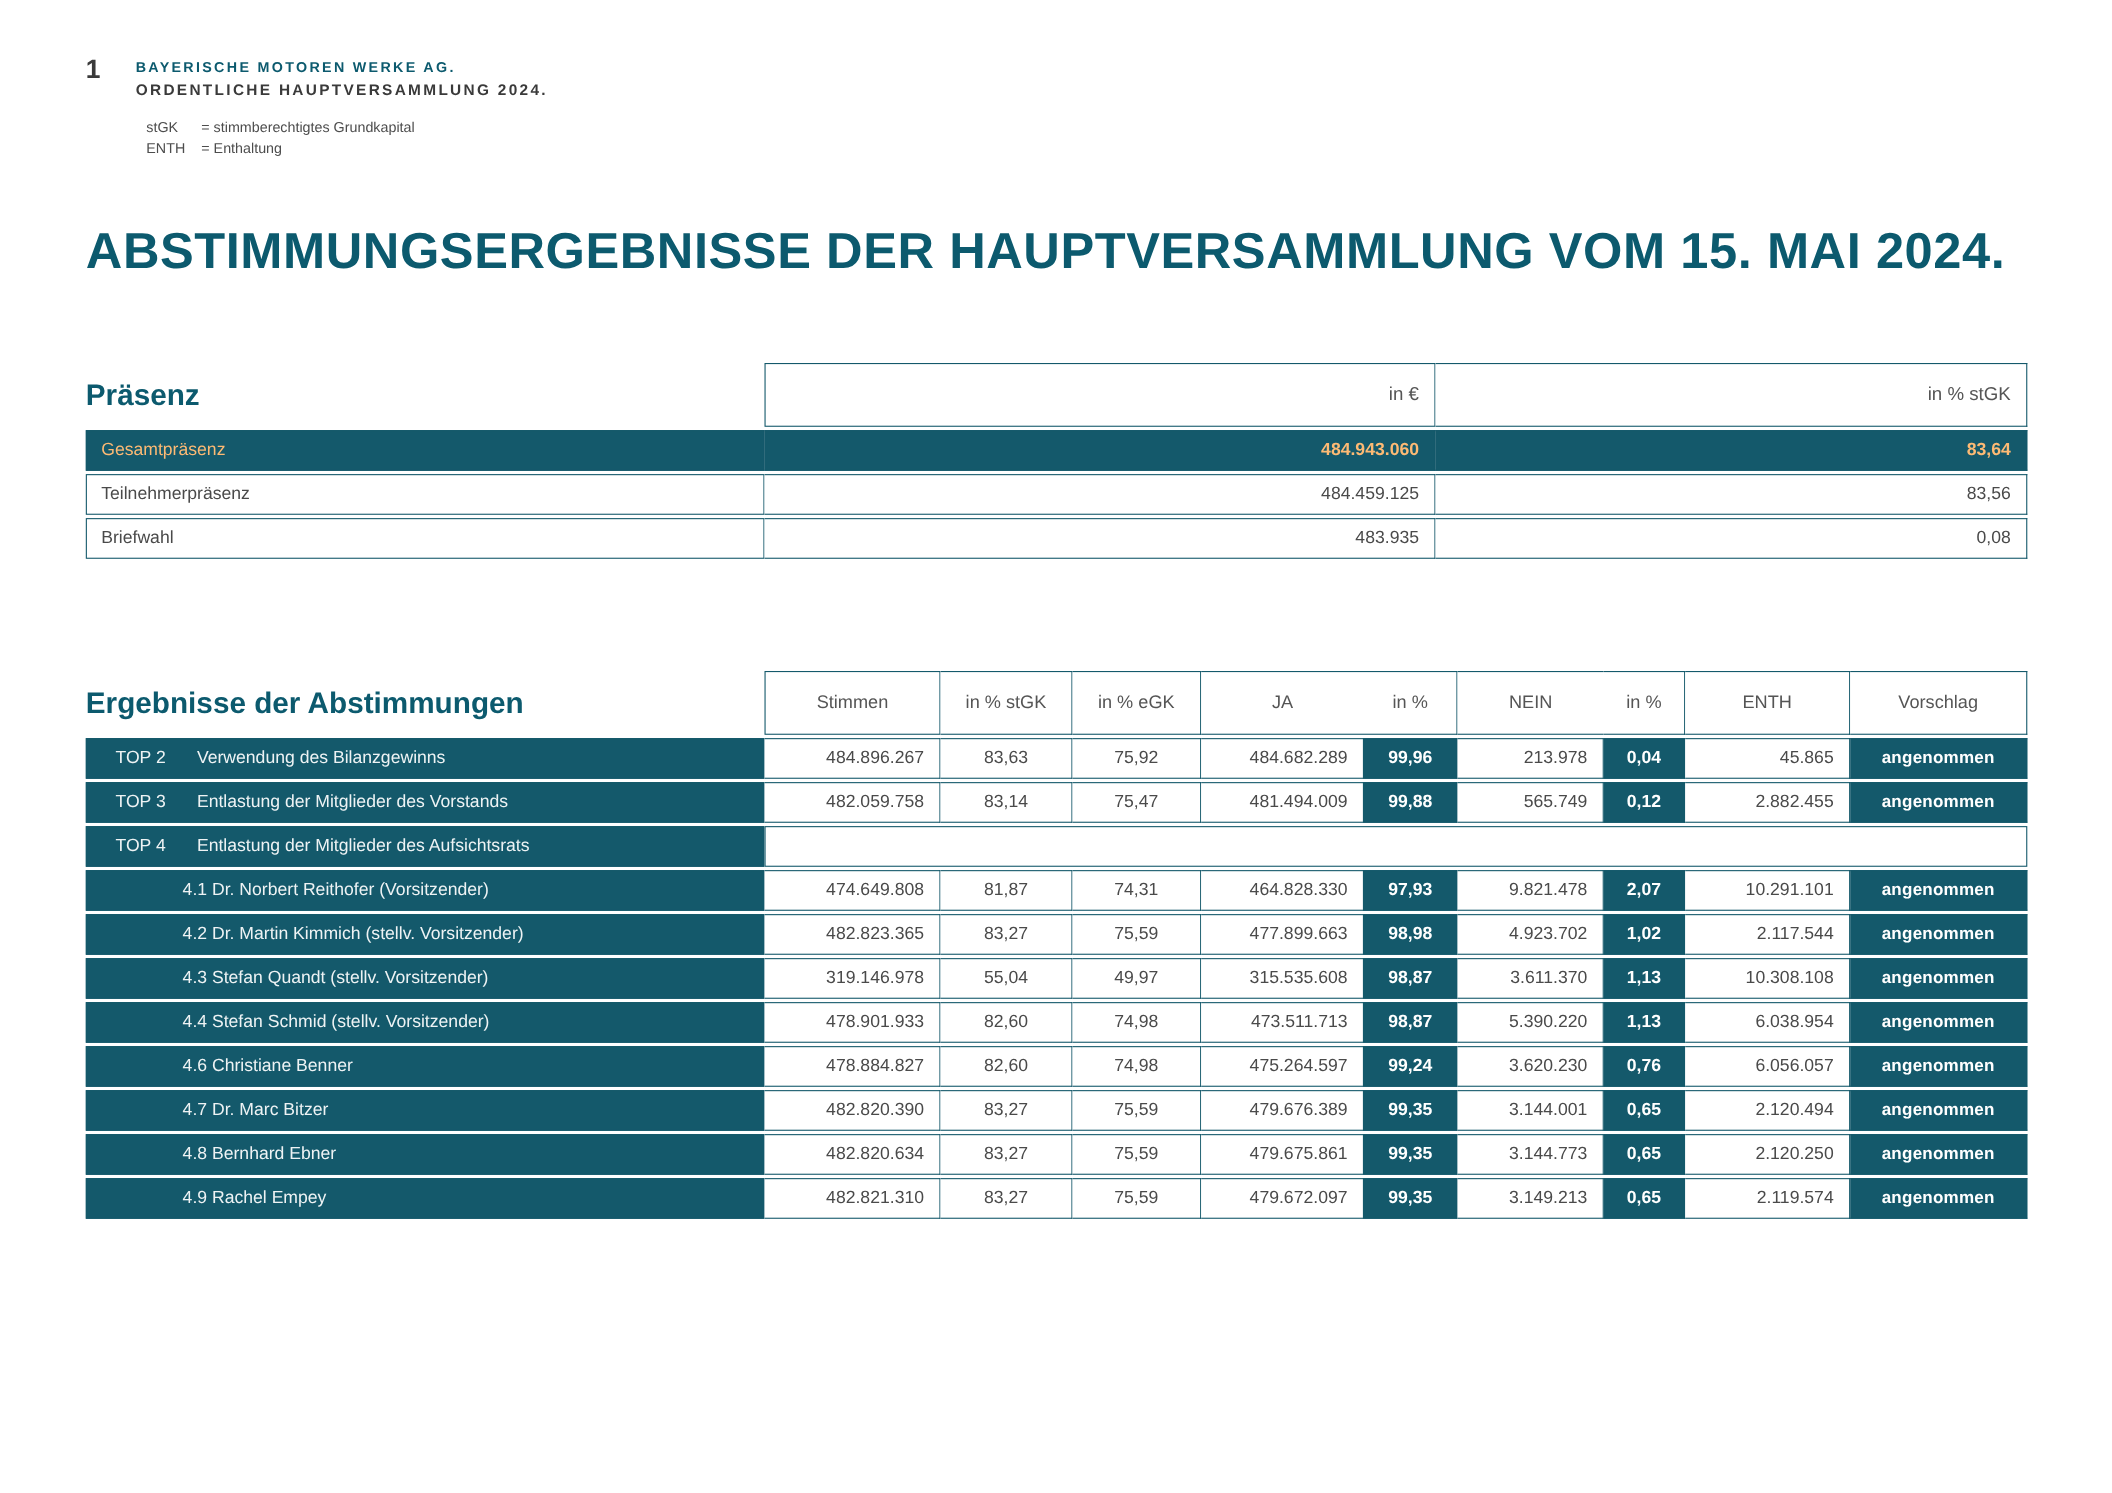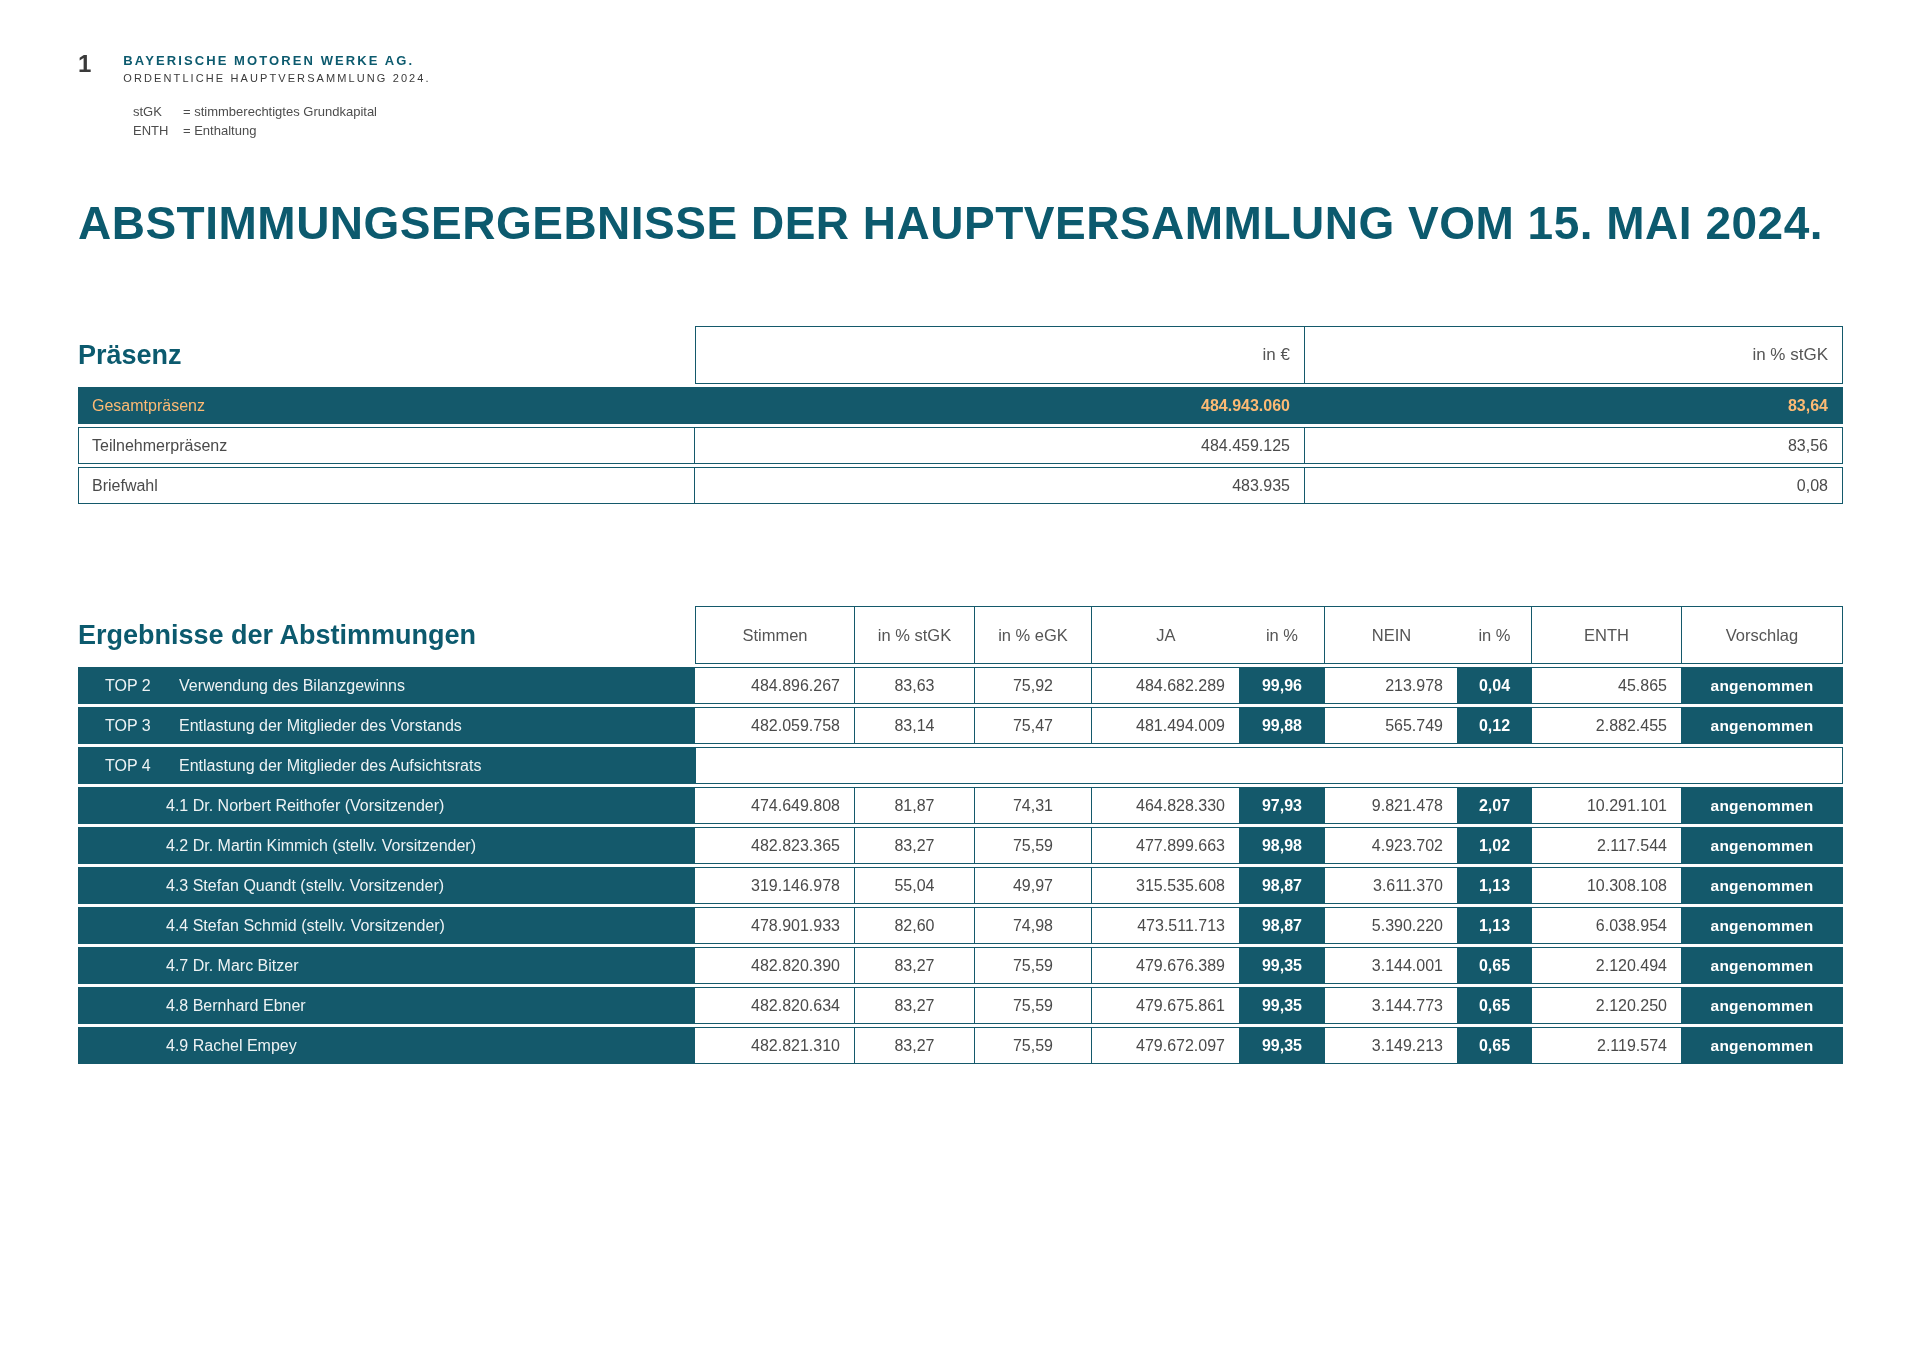--- a/index.html
+++ b/index.html
@@ -14,21 +14,21 @@
     width:1920px;height:1357px;overflow:hidden;position:relative;
     font-family:"Liberation Sans","DejaVu Sans",sans-serif;color:var(--txt);
   }
   .page{padding:0 77px 0 78px;}
 
   
   .header-row{display:flex;align-items:flex-start;margin-top:52px;}
   .page-num{font-size:24px;font-weight:700;color:#3a3a3a;line-height:1;}
   .company-block{margin-left:32px;}
   .company-line1{font-size:13px;font-weight:700;letter-spacing:2.1px;color:var(--teal-head);line-height:1.45;}
-  .company-line2{font-size:11px;font-weight:400;letter-spacing:2.1px;color:#3a3a3a;line-height:1.45;}
+  .company-line2{font-size:14px;font-weight:700;letter-spacing:2.1px;color:#3a3a3a;line-height:1.45;}
   .legend{margin-left:55px;margin-top:16px;font-size:13px;color:#4d4d4d;font-weight:400;}
   .legend-row{display:grid;grid-template-columns:50px auto;line-height:1.45;}
 
   
   .main-title{
     margin-top:58px;font-size:46px;font-weight:700;color:var(--teal-head);
     letter-spacing:0.5px;white-space:nowrap;line-height:1.1;
   }
 
   
@@ -290,20 +290,38 @@
           <td class="bordered num data-cell">473.511.713</td>
           <td class="bordered ctr hl data-cell">98,87</td>
           <td class="bordered num data-cell">5.390.220</td>
           <td class="bordered ctr hl data-cell">1,13</td>
           <td class="bordered num data-cell">6.038.954</td>
           <td class="bordered vorschlag hl data-cell">angenommen</td>
 
         </tr>
 
 
+        <tr>
+          <td class="label-cell indent">
+            <div class="label-flex">
+
+              <span>4.6 Christiane Benner</span>
+            </div>
+          </td>
+          <td class="bordered num data-cell">478.884.827</td>
+          <td class="bordered ctr data-cell">82,60</td>
+          <td class="bordered ctr data-cell">74,98</td>
+          <td class="bordered num data-cell">475.264.597</td>
+          <td class="bordered ctr hl data-cell">99,24</td>
+          <td class="bordered num data-cell">3.620.230</td>
+          <td class="bordered ctr hl data-cell">0,76</td>
+          <td class="bordered num data-cell">6.056.057</td>
+          <td class="bordered vorschlag hl data-cell">angenommen</td>
+
+        </tr>
 
         <tr>
           <td class="label-cell indent">
             <div class="label-flex">
 
               <span>4.7 Dr. Marc Bitzer</span>
             </div>
           </td>
           <td class="bordered num data-cell">482.820.390</td>
           <td class="bordered ctr data-cell">83,27</td>

